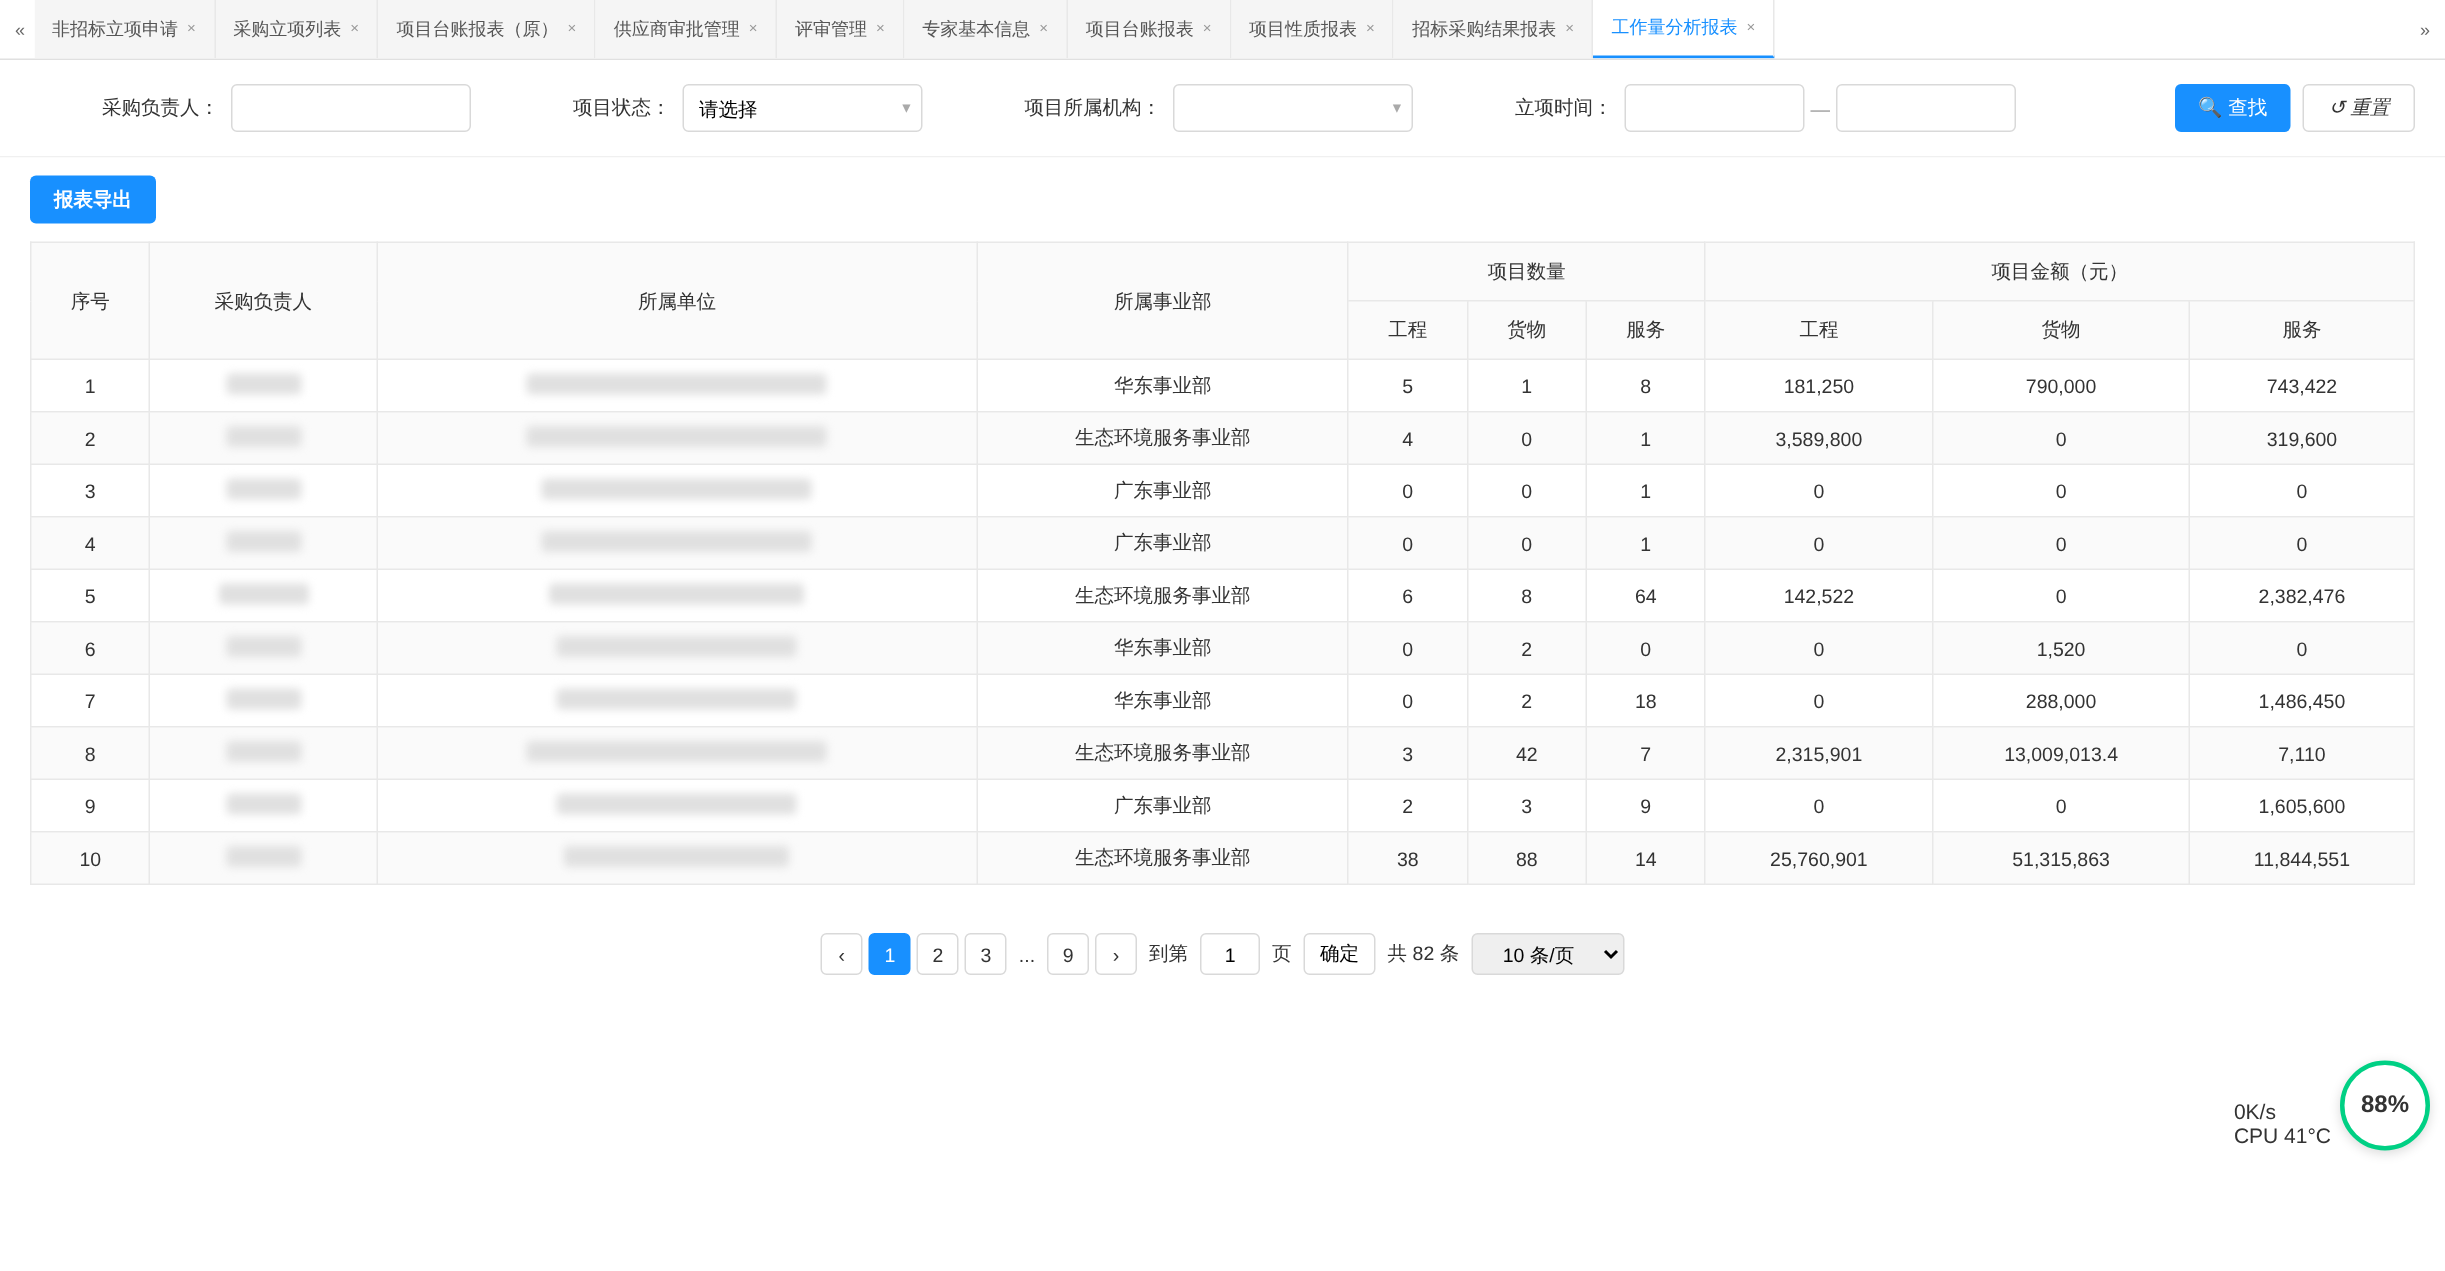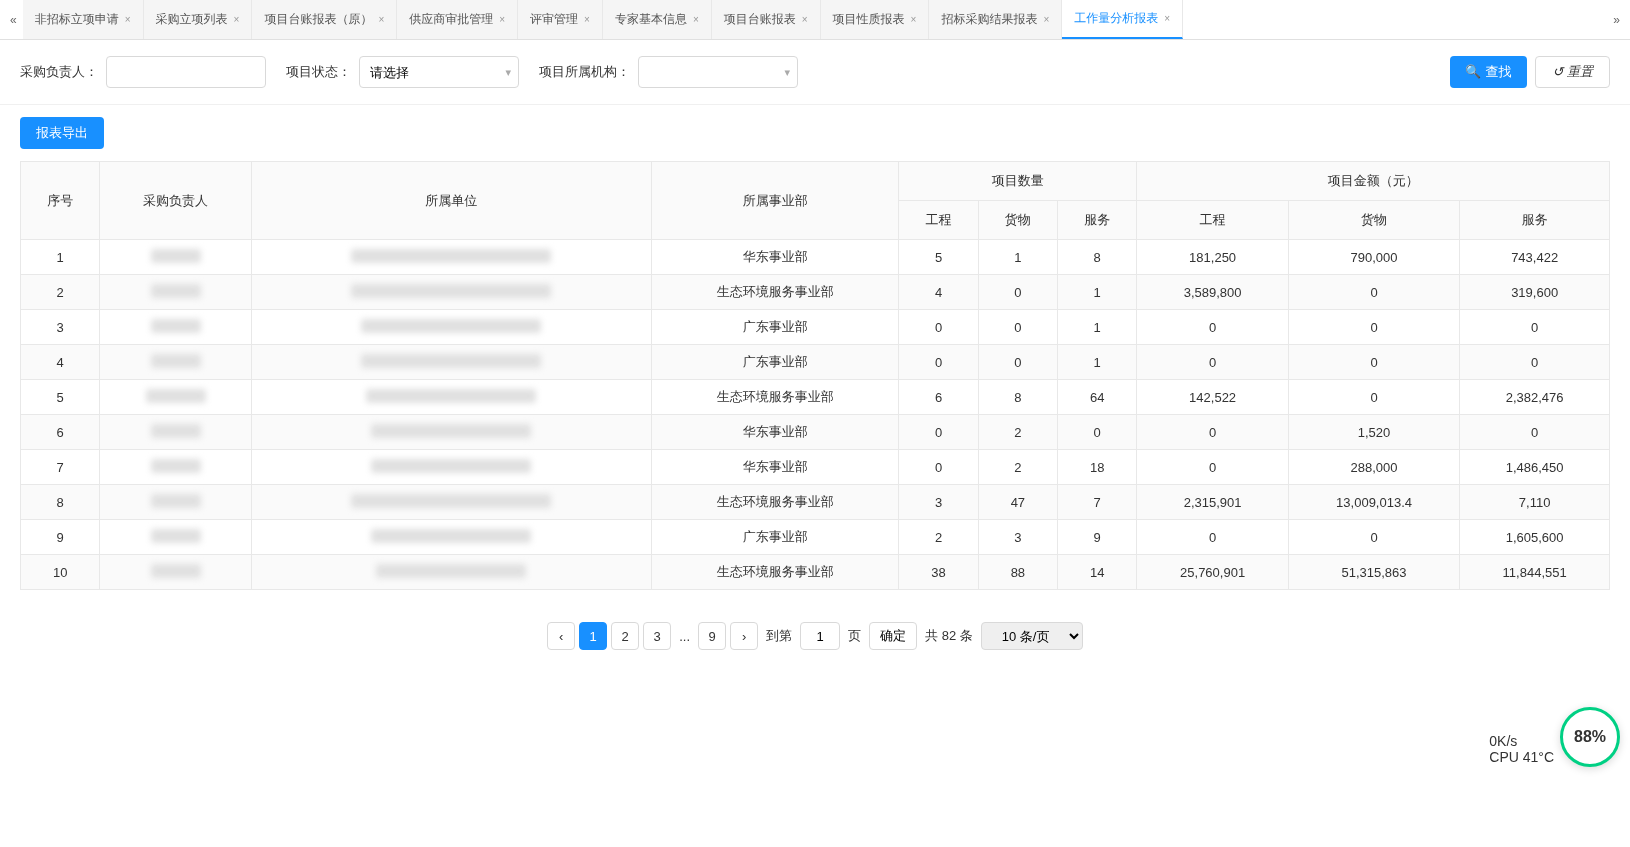--- a/index.html
+++ b/index.html
@@ -60,20 +60,21 @@
       padding: 16px 20px;
       background: #fff;
       border-bottom: 1px solid #f0f0f0;
       gap: 20px;
       flex-wrap: wrap;
     }
     .filter-item {
       display: flex;
       align-items: center;
       gap: 8px;
+      margin-left: 48px;
     }
     .filter-label {
       color: #333;
       white-space: nowrap;
     }
     .filter-input {
       border: 1px solid #d9d9d9;
       border-radius: 4px;
       padding: 4px 10px;
       height: 32px;
@@ -163,20 +164,21 @@
     }
     .btn-export {
       background: #1890ff;
       color: #fff;
       border: none;
       border-radius: 4px;
       padding: 0 16px;
       height: 32px;
       cursor: pointer;
       font-size: 13px;
+      font-weight: bold;
     }
 
     
     .table-container {
       padding: 0 20px 20px;
       background: #fff;
     }
     table {
       width: 100%;
       border-collapse: collapse;
@@ -368,20 +370,28 @@
           <option>请选择</option>
         </select>
       </div>
     </div>
     <div class="filter-item">
       <span class="filter-label">项目所属机构：</span>
       <div class="select-wrapper">
         <select class="filter-select">
           <option></option>
         </select>
+      </div>
+    </div>
+    <div class="filter-item">
+      <span class="filter-label">立项时间：</span>
+      <div class="filter-date-range">
+        <input type="text" class="" style="border: 1px solid rgb(217, 217, 217); border-radius: 4px; padding: 4px 8px; height: 32px; font-size: 13px; outline: none; width: 120px;">
+        <span style="color:#999;">—</span>
+        <input type="text" style="border: 1px solid rgb(217, 217, 217); border-radius: 4px; padding: 4px 8px; height: 32px; font-size: 13px; outline: none; width: 120px;">
       </div>
     </div>
     <div class="btn-actions">
       <button class="btn-search">🔍 查找</button>
       <button class="btn-reset">↺ 重置</button>
     </div>
   </div>
 
   <div class="action-bar">
     <button class="btn-export">报表导出</button>
@@ -491,21 +501,21 @@
       <td>0</td>
       <td>288,000</td>
       <td>1,486,450</td>
     </tr>
           <tr>
       <td>8</td>
       <td><span class="blurred-cell" style="width:50px;"></span></td>
       <td><span class="blurred-cell" style="width:200px;"></span></td>
       <td>生态环境服务事业部</td>
       <td>3</td>
-      <td>47</td>
+      <td>42</td>
       <td>7</td>
       <td>2,315,901</td>
       <td>13,009,013.4</td>
       <td>7,110</td>
     </tr>
           <tr>
       <td>9</td>
       <td><span class="blurred-cell" style="width:50px;"></span></td>
       <td><span class="blurred-cell" style="width:160px;"></span></td>
       <td>广东事业部</td>

